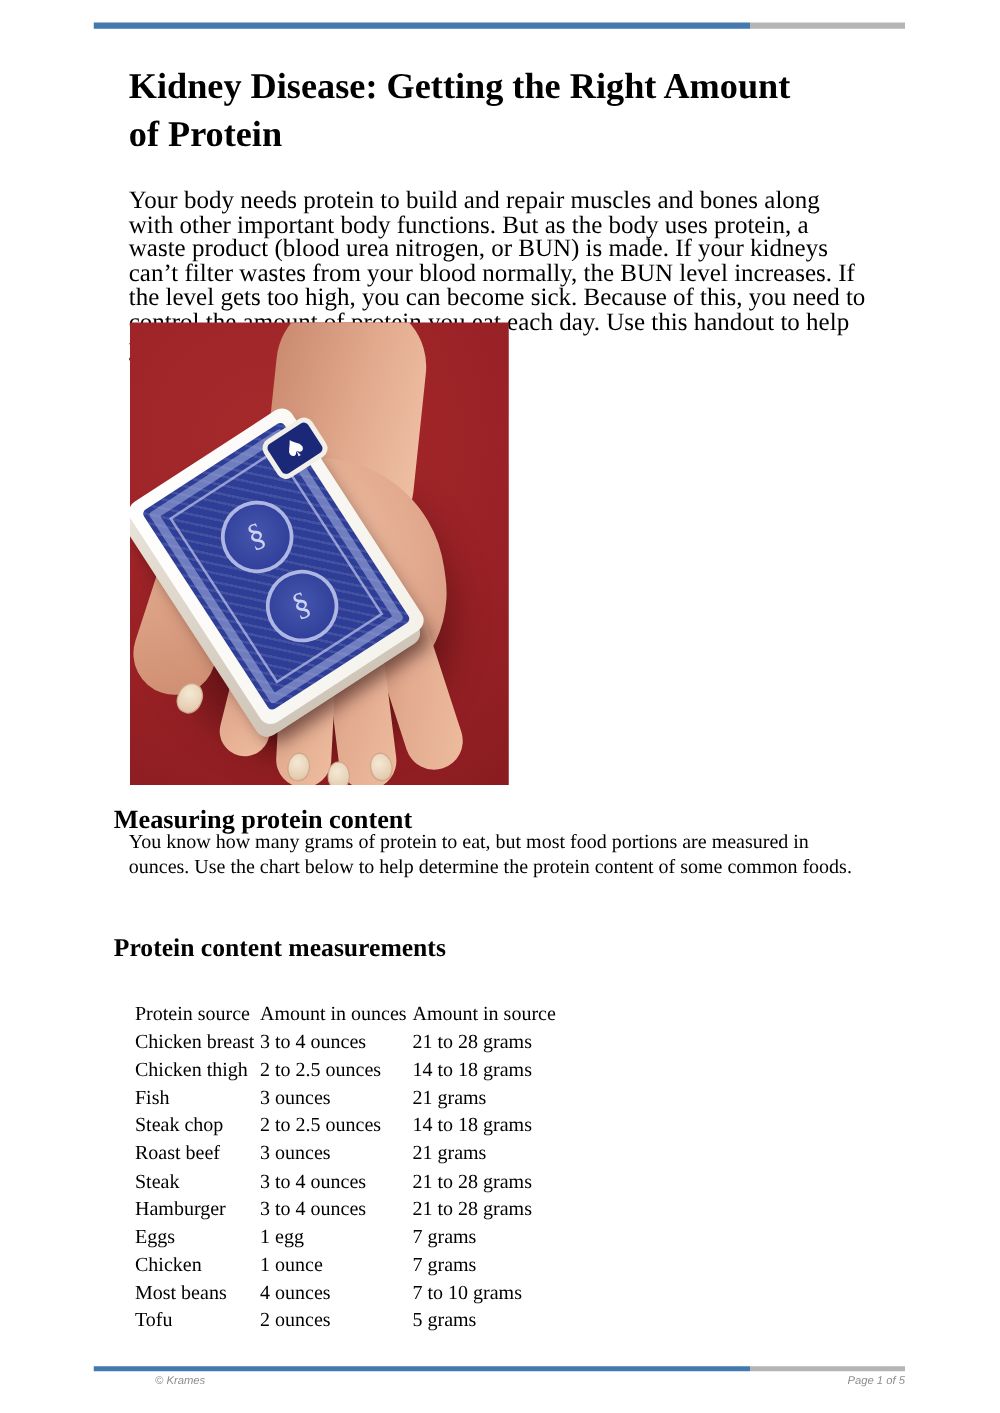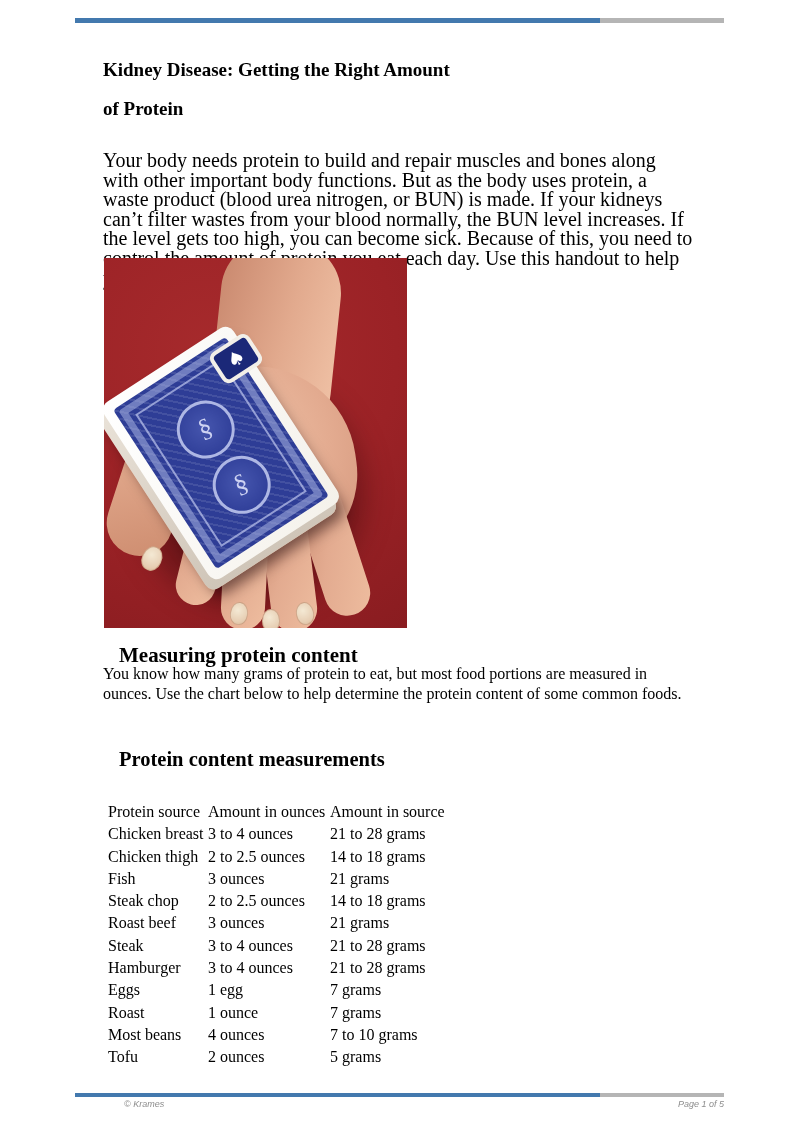--- a/index.html
+++ b/index.html
@@ -11,24 +11,24 @@
   .bar { position:absolute; }
   .bar-blue { background:#4379ae; }
   .bar-gray { background:#b5b5b5; }
   .top-bar-blue  { left:75px;  top:18px; width:525px; height:5px; }
   .top-bar-gray  { left:600px; top:18px; width:124px; height:5px; }
   .bot-bar-blue  { left:75px;  top:1093px; width:525px; height:4px; }
   .bot-bar-gray  { left:600px; top:1093px; width:124px; height:4px; }
 
   
   .doc-title { position:absolute; left:103px; top:50px; width:620px;
-               font-size:19px; font-weight:bold; line-height:39px; letter-spacing:0; }
+               font-size:29px; font-weight:bold; line-height:39px; letter-spacing:0; }
   .intro { position:absolute; left:103px; top:151px; width:590px;
            font-size:20px; line-height:19.6px; }
-  .h2 { position:absolute; left:119px; font-weight:bold; }
+  .h2 { position:absolute; left:91px; font-weight:bold; }
   .h2-measuring { top:643px; font-size:21px; }
   .h2-protein   { top:748px; font-size:20.5px; }
   .p2 { position:absolute; left:103px; top:664px; width:590px;
         font-size:16px; line-height:19.6px; }
 
   
   .ptable { position:absolute; left:104px; top:801px; border-collapse:collapse; }
   .ptable td, .ptable th { font-weight:normal; font-size:16px; line-height:22.3px;
         text-align:left; vertical-align:baseline; padding:0 0 0 4px; white-space:nowrap; }
   .ptable .c1 { width:100px; }
@@ -185,21 +185,21 @@
         <td class="c1">Hamburger</td>
         <td class="c2">3 to 4 ounces</td>
         <td class="c3">21 to 28 grams</td>
       </tr>
         <tr>
         <td class="c1">Eggs</td>
         <td class="c2">1 egg</td>
         <td class="c3">7 grams</td>
       </tr>
         <tr>
-        <td class="c1">Roast</td>
+        <td class="c1">Chicken</td>
         <td class="c2">1 ounce</td>
         <td class="c3">7 grams</td>
       </tr>
         <tr>
         <td class="c1">Most beans</td>
         <td class="c2">4 ounces</td>
         <td class="c3">7 to 10 grams</td>
       </tr>
         <tr>
         <td class="c1">Tofu</td>

